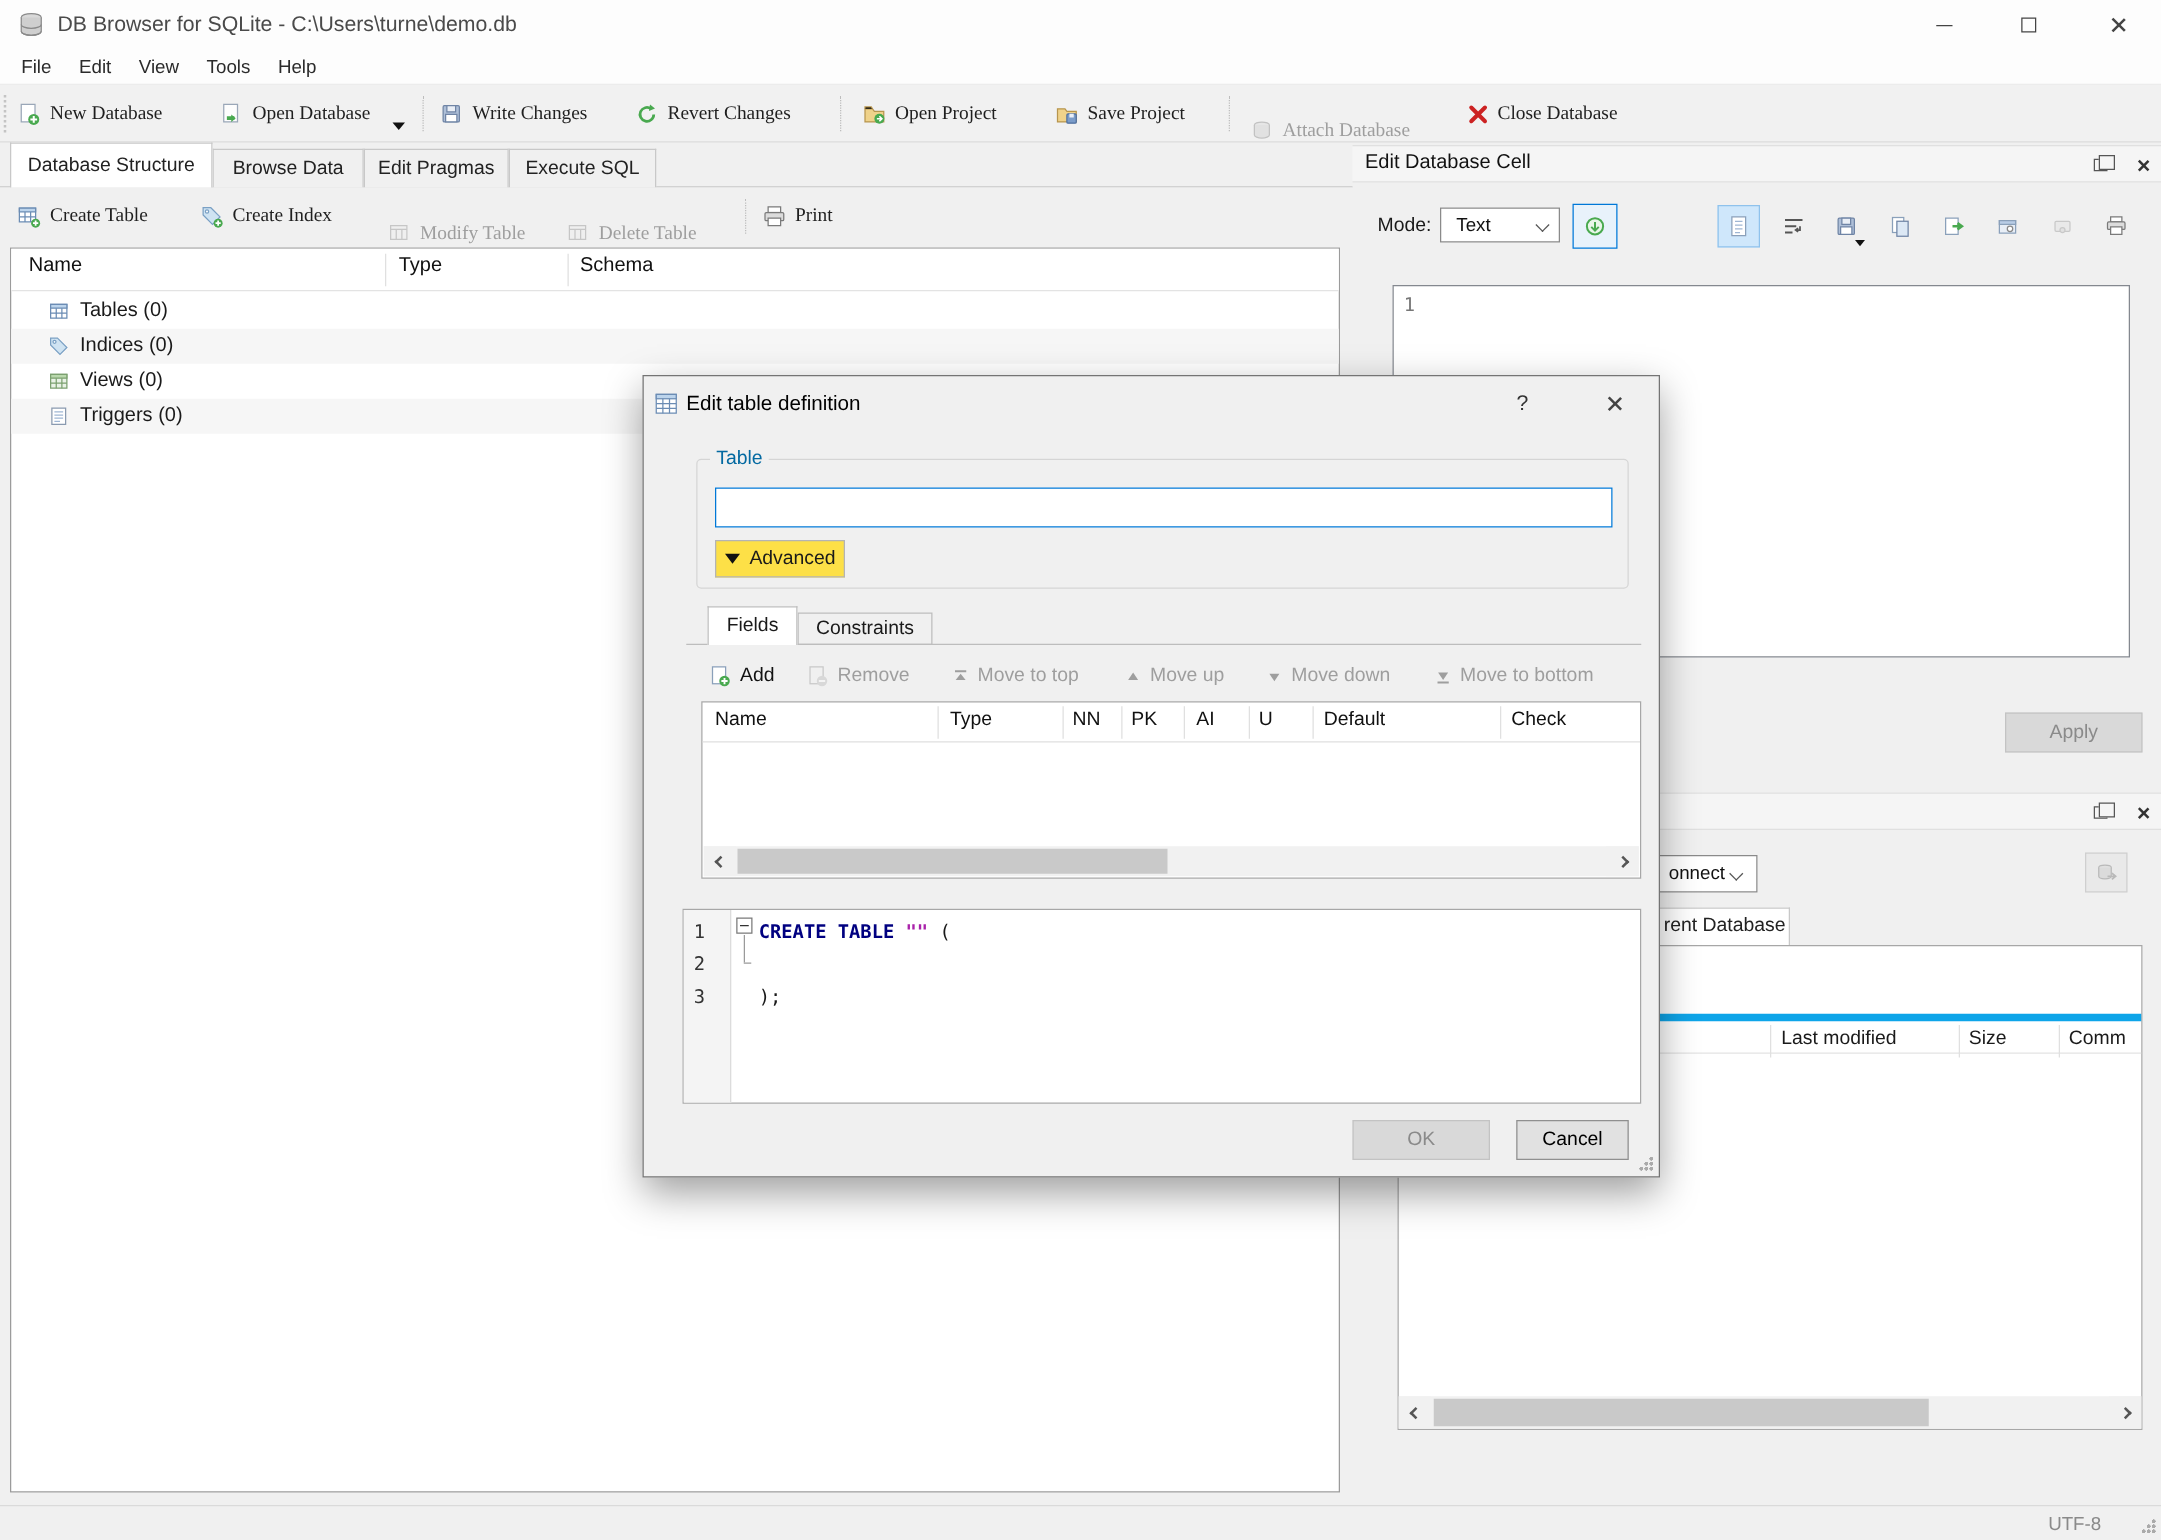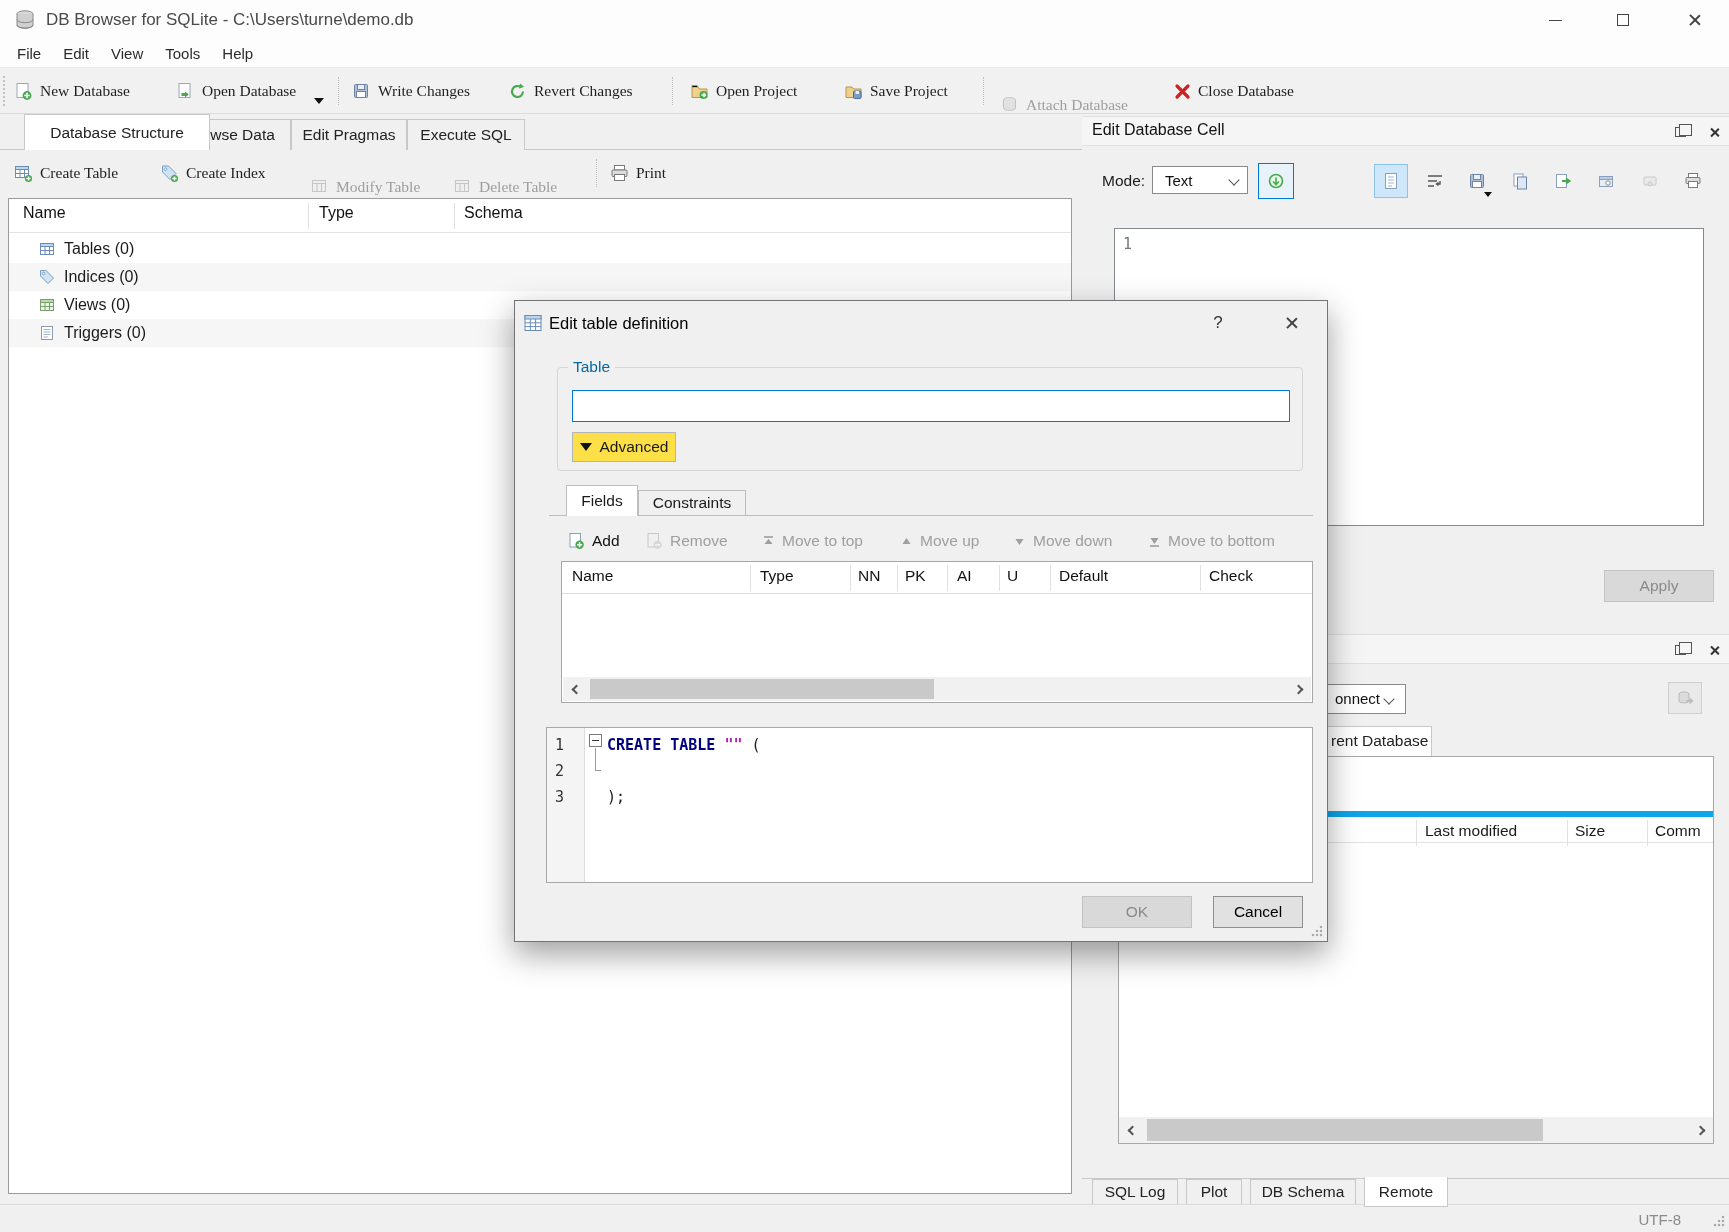--- a/index.html
+++ b/index.html
@@ -226,21 +226,21 @@
     <div class="tb-item" style="left:1174px">
       <svg class="ic" width="17" height="17" viewBox="0 0 17 17">
         <path d="M3 3 L14 14 M14 3 L3 14" stroke="#cc2222" stroke-width="3.2" stroke-linecap="round"></path>
       </svg>
       <span>Close Database</span>
     </div>
   </div>
 
   <div class="abs main-tabs">
     <span class="tabs-baseline"></span>
-    <div class="mtab active" style="left:24px;width:186px">
+    <div class="mtab active" style="left:8px;width:162px">
         <span>Database Structure</span>
       </div>
     <div class="mtab" style="left:170px;width:121px">
         <span>Browse Data</span>
       </div>
     <div class="mtab" style="left:291px;width:116px">
         <span>Edit Pragmas</span>
       </div>
     <div class="mtab" style="left:407px;width:118px">
         <span>Execute SQL</span>
@@ -461,34 +461,20 @@
       <div class="hs-btn" style="left:0">
           <span class="chl"></span>
         </div>
       <div class="hs-thumb" style="left:28px;width:396px"></div>
       <div class="hs-btn" style="left:568px">
           <span class="chr"></span>
         </div>
     </div>
   </div>
 
-  <div class="abs" style="left:1082px;top:1178px;width:647px;height:26px;border-top:1px solid #c8c8c8">
-    <div class="btab" style="left:10px;width:86px">
-        <span>SQL Log</span>
-      </div>
-    <div class="btab" style="left:104px;width:56px">
-        <span>Plot</span>
-      </div>
-    <div class="btab" style="left:168px;width:106px">
-        <span>DB Schema</span>
-      </div>
-    <div class="btab active" style="left:282px;width:84px;border-top:none">
-        <span>Remote</span>
-      </div>
-  </div>
 
   <div class="abs statusbar">
     <span class="abs" style="right:48px;top:6px;font-size:15px;color:#8a8a8a">UTF-8</span>
     <span class="grip" style="right:4px;top:10px"></span>
   </div>
 
   <div class="abs dialog">
     <div class="dlg-title">
       <svg class="abs" style="left:8px" width="20" height="20" viewBox="0 0 20 20">
         <rect x="2" y="2.5" width="16" height="15" fill="#fff" stroke="#6b8cb4"></rect>

